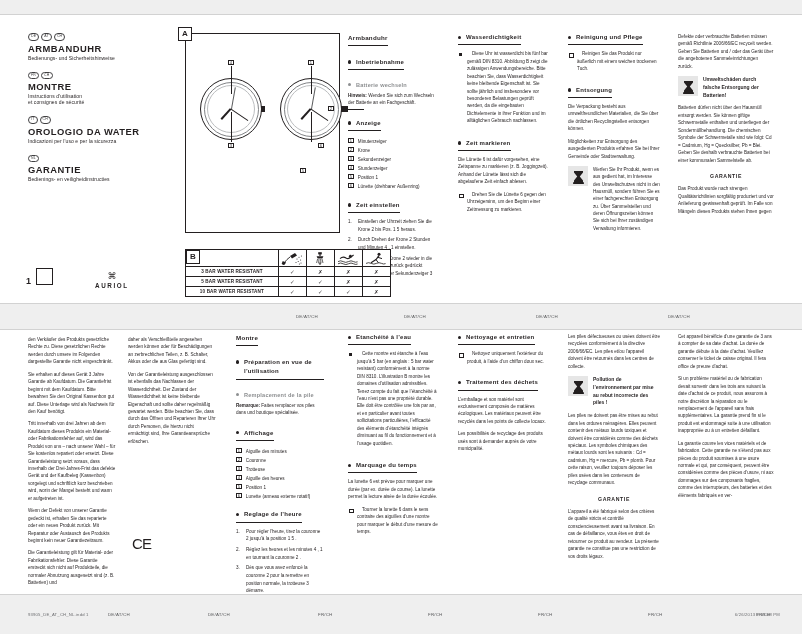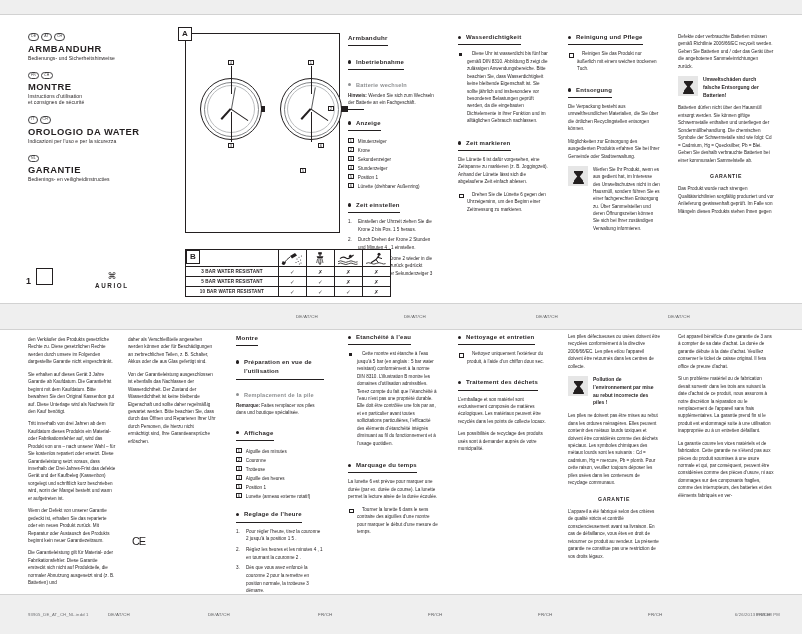--- a/index.html
+++ b/index.html
@@ -174,21 +174,21 @@
   .pic-ic { width:24px; height:15px; display:block; margin:0 auto; }
 
   
   .pagenum { position:absolute; left:26px; top:276px; font-size:9px; font-weight:bold; }
   .pagebox { position:absolute; left:36px; top:268px; width:17px; height:17px;
     border:0.9px solid #231f20; background:#fff; }
   .brand { position:absolute; left:95px; top:271px; text-align:center; }
   .brand .bmark { font-size:9px; }
   .brand .bname { font-size:6.3px; font-weight:bold; letter-spacing:1.6px; margin-top:1px; }
 
-  .ce { position:absolute; left:132px; top:535px; font-size:11px; letter-spacing:-1px; }
+  .ce { position:absolute; left:132px; top:535px; font-size:15px; letter-spacing:-1px; }
 </style>
 </head>
 <body>
 
 <div class="page">
 
   <div class="crossmark" style="left:396px; top:2px;">
       <span class="ring"></span>
     </div>
   <div class="crossmark" style="left:3px; top:310px;">

